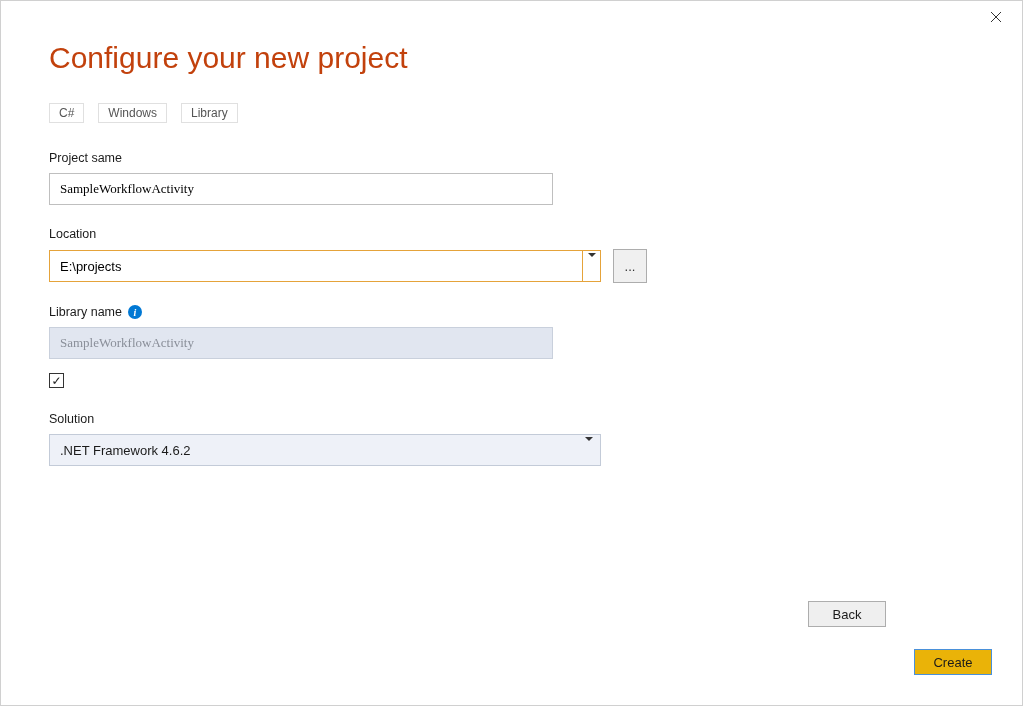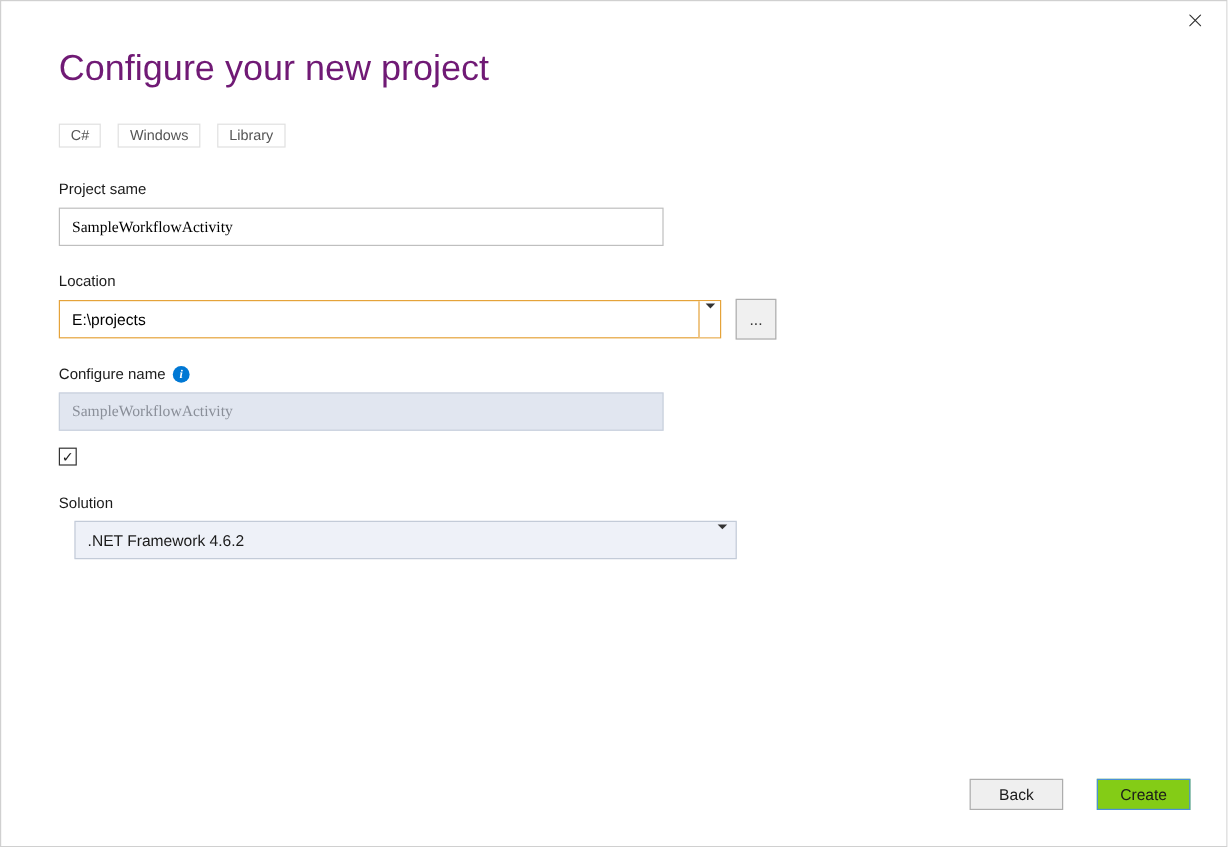--- a/index.html
+++ b/index.html
@@ -28,21 +28,21 @@
       background: transparent;
       border: none;
       font-size: 14px;
     }
     .content {
       padding: 40px 48px 0 48px;
     }
     h1.title {
       font-size: 30px;
       font-weight: 400;
-      color: #701a75;
+      color: #c2410c;
       margin-bottom: 28px;
     }
     .subtitle-row {
       display: flex;
       align-items: center;
       gap: 14px;
       margin-bottom: 28px;
     }
     .template-name {
       font-size: 17px;
@@ -135,21 +135,21 @@
     .checkbox {
       width: 15px; height: 15px;
       border: 1px solid #333;
       display: flex; align-items: center; justify-content: center;
       cursor: pointer;
       background: #fff;
       font-size: 12px;
       line-height: 1;
     }
     .checkbox-label { font-size: 12.5px; }
-    .select-wrap { position: relative; width: 552px; margin-left: 13px; }
+    .select-wrap { position: relative; width: 552px; }
     .select-box {
       width: 100%;
       height: 32px;
       border: 1px solid #c3cbd8;
       background: #eef1f8;
       padding: 0 10px;
       font-size: 13px;
       display: flex; align-items: center;
       cursor: pointer;
     }
@@ -170,22 +170,23 @@
       cursor: pointer;
       display: flex; align-items: center; justify-content: center;
     }
     .btn-back {
       border: 1px solid #adadad;
       background: #efefef;
       color: #1b1b1b;
     }
     .btn-create {
       border: 1px solid #4a90d9;
-      background: #84cc16;
-      color: #1b1b1b;
+      background: #eab308;
+      color: #1b1b1b;
+      margin-top: 48px;
     }
     .solution-input-wrap { width: 552px; }
   </style>
 </head>
 <body>
 
 <div class="window">
   <button class="close-btn">
     <span>
       <svg width="10" height="10" viewBox="0 0 10 10">
@@ -216,21 +217,21 @@
           <div class="combo-arrow">
             <span><span class="caret-down"></span></span>
           </div>
         </div>
         <button class="browse-btn">...</button>
       </div>
     </div>
 
     <div class="field-group">
       <div class="field-label">
-        <span>Configure name</span>
+        <span>Library name</span>
         <span class="info-icon">i</span>
       </div>
       <div class="solution-input-wrap">
         <input type="text" class="text-input disabled" disabled="" value="SampleWorkflowActivity" style="">
       </div>
     </div>
 
     <div class="checkbox-row">
       <div class="checkbox">
         <span>✓</span>

